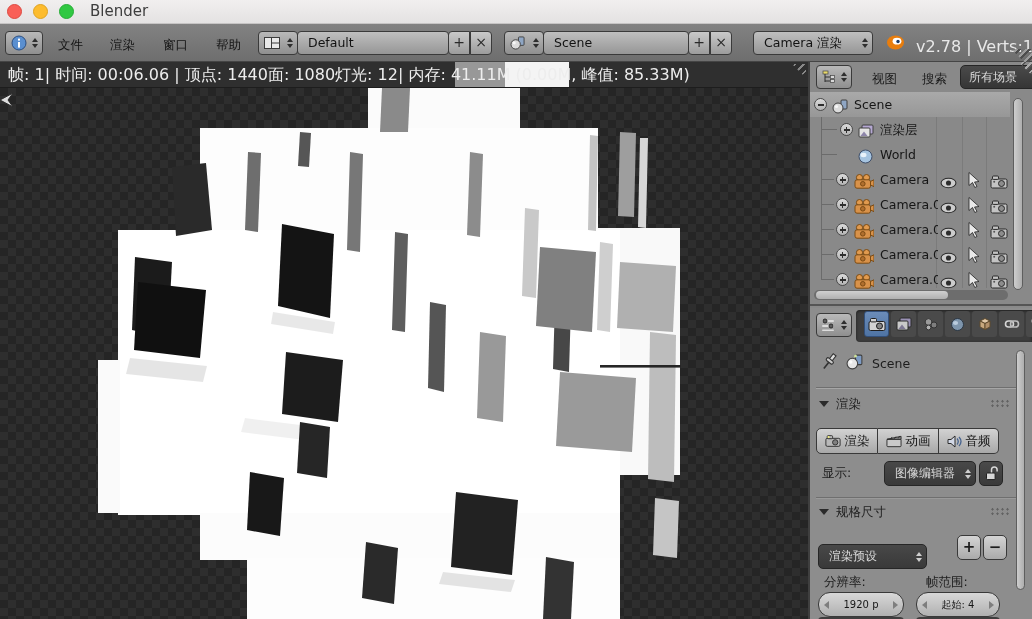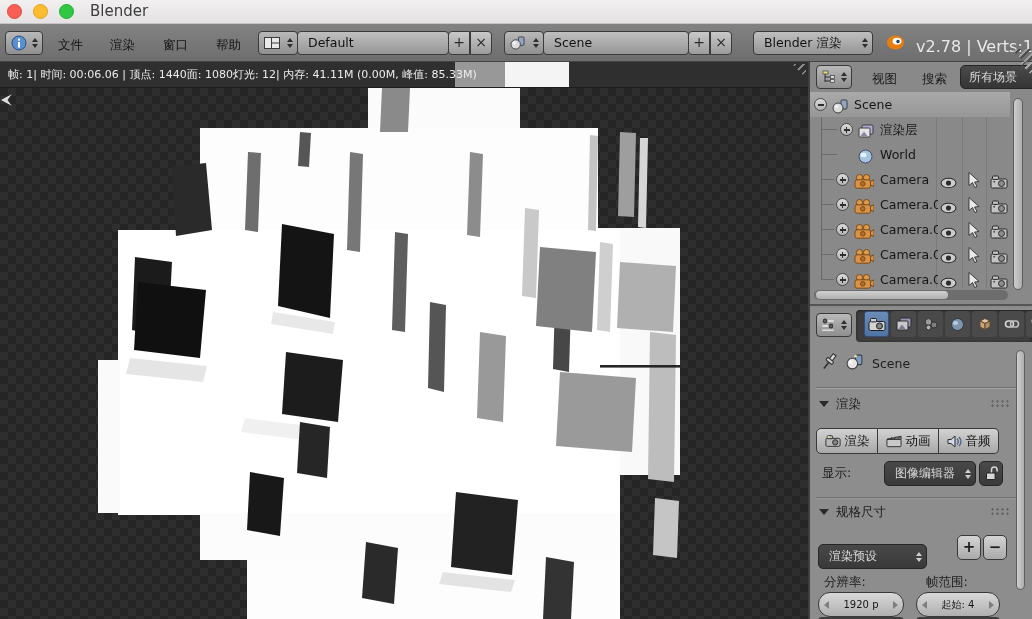--- a/index.html
+++ b/index.html
@@ -38,21 +38,21 @@
   .td{width:0;height:0;border-left:3.5px solid transparent;border-right:3.5px solid transparent;
     border-top:4.5px solid #2e2e2e}
   .light .tu{border-bottom-color:#cecece}.light .td{border-top-color:#cecece}
   .version{position:absolute;left:916px;top:13px;font-size:16px;color:#e8e8e8;white-space:nowrap}
   .corner-grip{position:absolute;right:0;top:25px;width:26px;height:26px;
     clip-path:polygon(100% 0,20% 0,100% 80%);
     background:repeating-linear-gradient(135deg,#9c9c9c 0 2px,#4e4e4e 2px 4px,transparent 4px 7px)}
 
   
   .stats{position:absolute;left:0;top:62px;width:808px;height:26px;background:#2f2f2f;
-    border-bottom:1px solid #1d1d1d;color:#ededed;font-size:11px;line-height:26px;overflow:hidden}
+    border-bottom:1px solid #1d1d1d;color:#ededed;font-size:16px;line-height:26px;overflow:hidden}
   .stats-text{position:absolute;left:8px;top:0;z-index:2;white-space:nowrap}
   .patch{position:absolute;top:0;height:26px;z-index:1}
   .editor-grip{position:absolute;left:786px;top:64px;width:20px;height:20px;z-index:3;
     clip-path:polygon(100% 0,30% 0,100% 70%);
     background:repeating-linear-gradient(135deg,#888 0 1.5px,transparent 1.5px 6px)}
 
   
   .viewport{position:absolute;left:0;top:88px;width:808px;height:531px;
     background:repeating-conic-gradient(#2e2e2e 0% 25%,#252525 0% 50%) 0 0/16px 16px}
   .mcursor{position:absolute;left:0;top:4px}
@@ -176,21 +176,21 @@
       <span class="updown">
           <i class="tu"></i>
           <i class="td"></i>
         </span>
     </div>
     <div class="fld" style="left:543px;width:146px">Scene</div>
     <div class="btnsq rnd-l" style="left:688px">+</div>
     <div class="btnsq rnd-r" style="left:710px">×</div>
 
     <div class="fld" style="left:753px;width:120px;padding-right:18px">
-      <span>Blender 渲染</span>
+      <span>Camera 渲染</span>
       <span class="updown">
           <i class="tu"></i>
           <i class="td"></i>
         </span>
     </div>
 
     <svg class="abs" style="left:886px;top:11px" width="19" height="15" viewBox="0 0 19 15">
       <ellipse cx="9.5" cy="7.5" rx="8.5" ry="7" fill="#e87d0d"></ellipse>
       <ellipse cx="11" cy="6.2" rx="4.4" ry="3.4" fill="#fff"></ellipse>
       <circle cx="12" cy="6.5" r="1.7" fill="#1c3a63"></circle>

